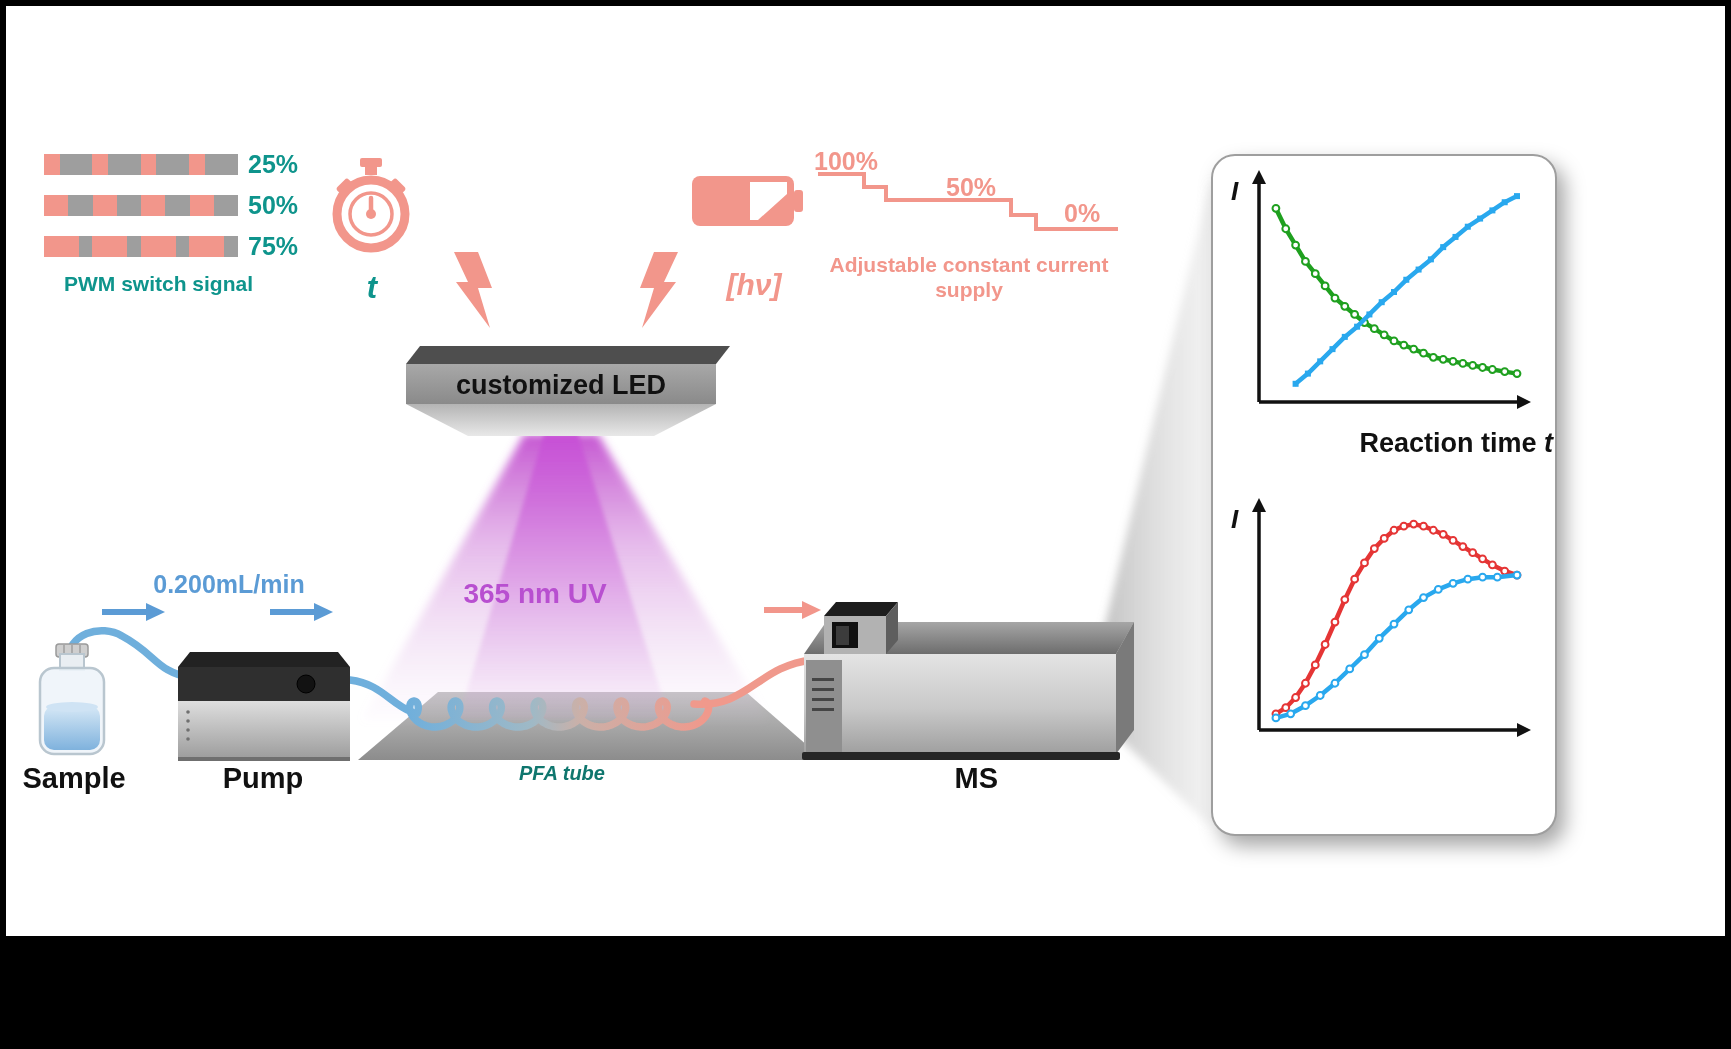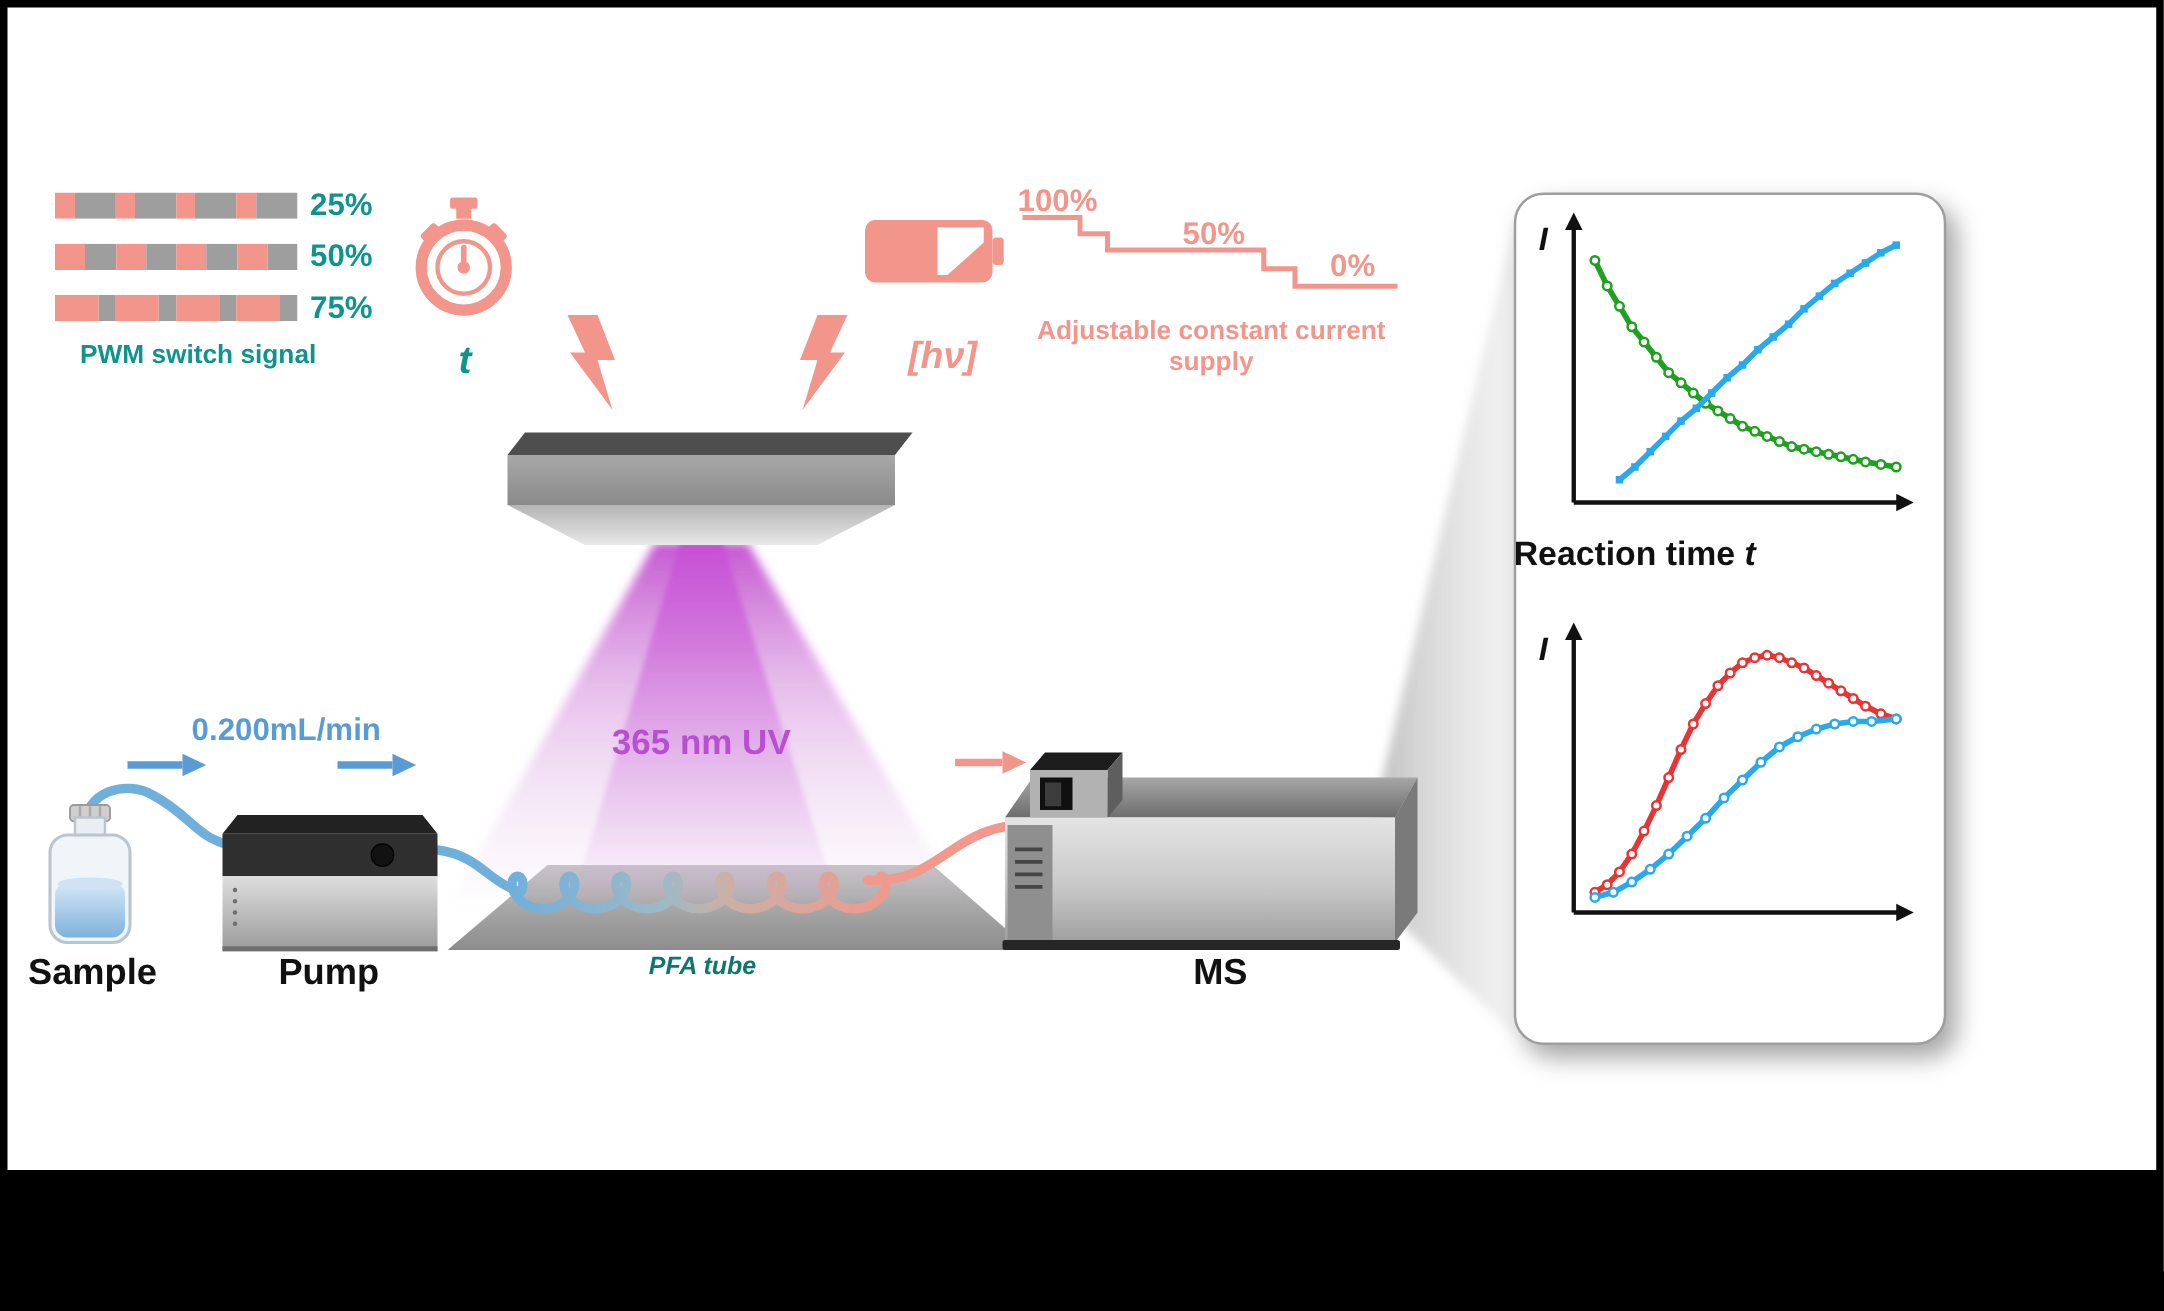--- a/index.html
+++ b/index.html
@@ -8,21 +8,21 @@
   #canvas{position:absolute;left:6px;top:6px;width:1719px;height:930px;background:#fff;}
   .lbl{position:absolute;font-weight:bold;white-space:nowrap;}
   .center{text-align:center;}
   .teal{color:#0E948C;}
   .salmon{color:#F2968B;}
   .pwm-bar{position:absolute;left:38px;width:194px;height:21px;display:flex;overflow:hidden;}
   #main-svg{position:absolute;left:0;top:0;}
   .panel{position:absolute;left:1205px;top:148px;width:342px;height:678px;background:#fff;
          border:2px solid #9e9e9e;border-radius:24px;box-shadow:8px 10px 20px rgba(0,0,0,0.35);}
   .chart-svg{position:absolute;}
-  .chart-title{position:absolute;left:1205px;width:342px;text-align:left;font-weight:bold;
+  .chart-title{position:absolute;left:1205px;width:342px;text-align:right;font-weight:bold;
                font-size:27px;color:#111;}
   .chart-title .var{font-style:italic;}
 </style>
 </head>
 <body>
 
 <div id="canvas">
 
   <svg id="main-svg" width="1719" height="930" viewBox="0 0 1719 930">
     <defs>
@@ -217,22 +217,23 @@
 
   <div class="lbl teal center" style="left:350px;top:264px;width:32px;font-size:31px;font-style:italic;">t</div>
 
   <div class="lbl salmon center" style="left:702px;top:262px;width:92px;font-size:30px;font-style:italic;">[hν]</div>
 
   <div class="lbl salmon" style="left:808px;top:141px;font-size:25px;">100%</div>
   <div class="lbl salmon" style="left:940px;top:167px;font-size:25px;">50%</div>
   <div class="lbl salmon" style="left:1058px;top:193px;font-size:25px;">0%</div>
   <div class="lbl salmon center" style="left:818px;top:246px;width:290px;font-size:21px;white-space:normal;line-height:1.2;">Adjustable constant current supply</div>
 
-
-  <div class="lbl center" style="left:455px;top:572px;width:200px;font-size:28px;color:#B84FD0;">365 nm UV</div>
+  <div class="lbl center" style="left:400px;top:364px;width:310px;font-size:27px;color:#111;">customized LED</div>
+
+  <div class="lbl center" style="left:429px;top:572px;width:200px;font-size:28px;color:#B84FD0;">365 nm UV</div>
 
   <div class="lbl center" style="left:128px;top:564px;width:190px;font-size:25px;color:#5B9BD5;">0.200mL/min</div>
 
   <div class="lbl center" style="left:14px;top:756px;width:108px;font-size:29px;color:#111;">Sample</div>
   <div class="lbl center" style="left:198px;top:756px;width:118px;font-size:29px;color:#111;">Pump</div>
   <div class="lbl center" style="left:476px;top:756px;width:160px;font-size:20px;color:#0f766e;font-style:italic;">PFA tube</div>
   <div class="lbl center" style="left:912px;top:756px;width:80px;font-size:29px;color:#111;text-align:right;">MS</div>
 
   <div class="panel"></div>
 

